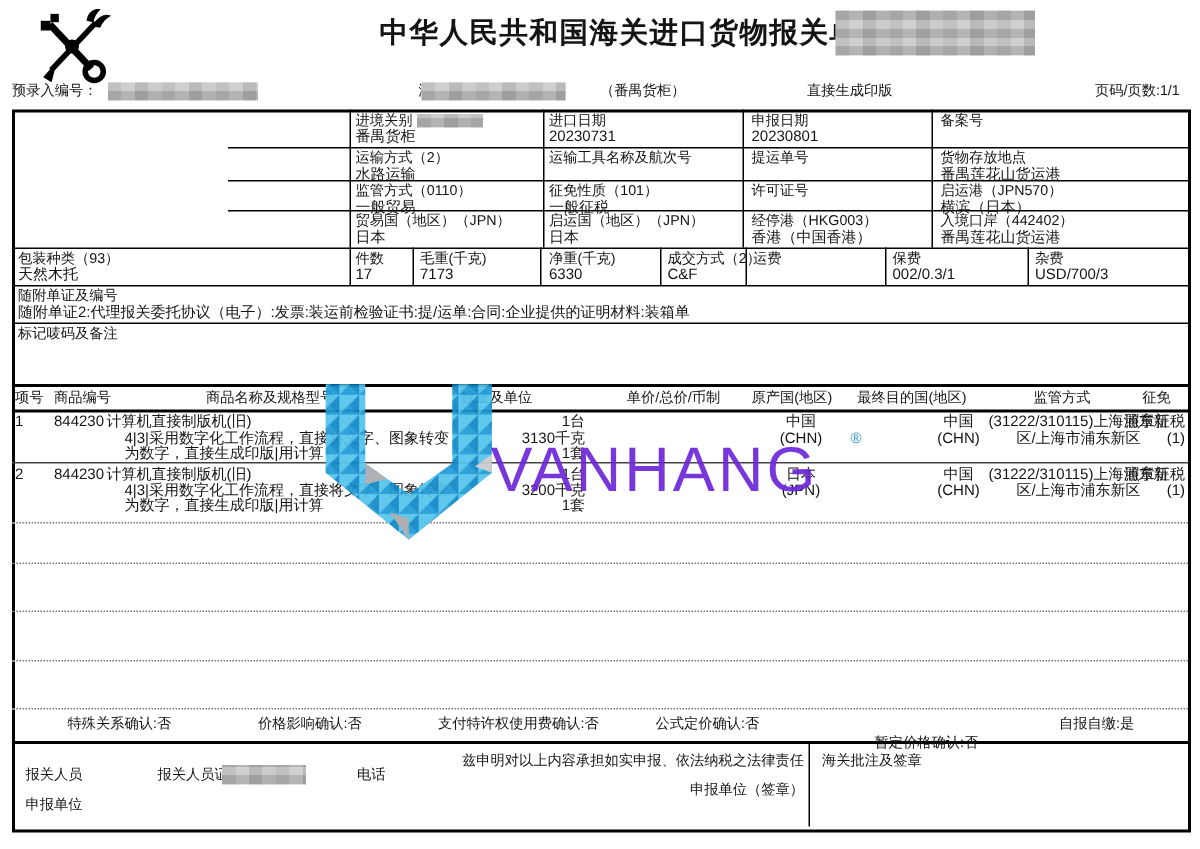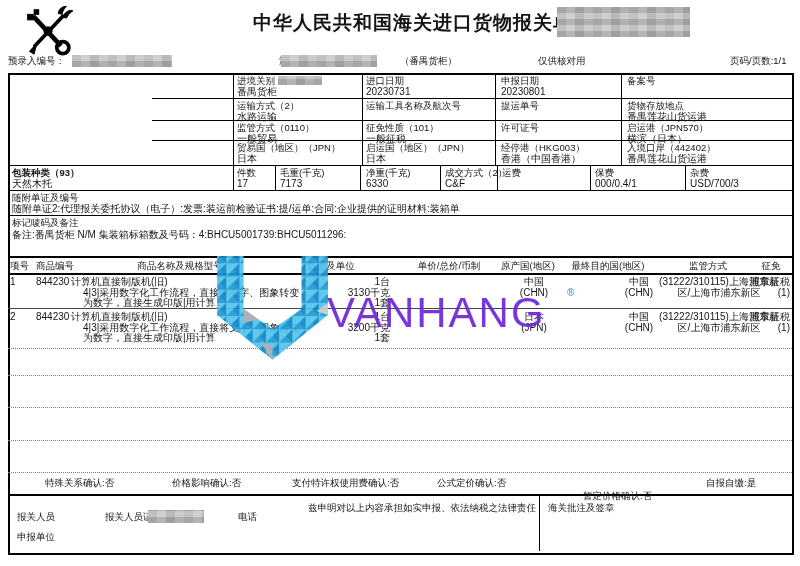--- a/index.html
+++ b/index.html
@@ -51,21 +51,21 @@
   </svg>
 
   <div class="abs title" style="left:253px;top:13px;">中华人民共和国海关进口货物报关单</div>
   <div class="redact" style="left:557px;top:7px;width:133px;height:30px;"></div>
 
   <div class="abs lbl" style="left:8px;top:56px;">预录入编号：</div>
   <div class="redact" style="left:72px;top:55px;width:100px;height:12px;"></div>
   <div class="abs lbl" style="left:233px;top:56px;margin-left:46px;">海关编号：</div>
   <div class="redact" style="left:281px;top:55px;width:96px;height:12px;"></div>
   <div class="abs lbl" style="left:400px;top:56px;">（番禺货柜）</div>
-  <div class="abs lbl" style="left:538px;top:56px;">仅供核对用</div>
+  <div class="abs lbl" style="left:538px;top:56px;">直接生成印版</div>
   <div class="abs lbl" style="left:730px;top:56px;">页码/页数:1/1</div>
 
   <div class="abs" style="left:8px;top:73px;width:782px;height:478px;border:2px solid #000;"></div>
 
   <div class="hl" style="left:152px;top:98px;width:640px;"></div>
   <div class="hl" style="left:152px;top:120px;width:640px;"></div>
   <div class="hl" style="left:152px;top:140px;width:640px;"></div>
   <div class="hl" style="left:8px;top:165px;width:784px;"></div>
   <div class="hl" style="left:8px;top:190px;width:784px;"></div>
   <div class="hl" style="left:8px;top:215px;width:784px;"></div>
@@ -108,40 +108,39 @@
 
   <div class="abs lbl" style="left:237px;top:143px;">贸易国（地区）（JPN）</div>
   <div class="abs val" style="left:237px;top:154px;">日本</div>
   <div class="abs lbl" style="left:366px;top:143px;">启运国（地区）（JPN）</div>
   <div class="abs val" style="left:366px;top:154px;">日本</div>
   <div class="abs lbl" style="left:501px;top:143px;">经停港（HKG003）</div>
   <div class="abs val" style="left:501px;top:154px;">香港（中国香港）</div>
   <div class="abs lbl" style="left:627px;top:143px;">入境口岸（442402）</div>
   <div class="abs val" style="left:627px;top:154px;">番禺莲花山货运港</div>
 
-  <div class="abs lbl" style="left:12px;top:168px;font-weight:bold;">包装种类（93）</div>
+  <div class="abs lbl" style="left:12px;top:168px;">包装种类（93）</div>
   <div class="abs val" style="left:12px;top:179px;">天然木托</div>
   <div class="abs lbl" style="left:237px;top:168px;">件数</div>
   <div class="abs val" style="left:237px;top:179px;">17</div>
   <div class="abs lbl" style="left:280px;top:168px;">毛重(千克)</div>
   <div class="abs val" style="left:280px;top:179px;">7173</div>
   <div class="abs lbl" style="left:366px;top:168px;">净重(千克)</div>
   <div class="abs val" style="left:366px;top:179px;">6330</div>
   <div class="abs lbl" style="left:445px;top:168px;">成交方式（2）</div>
   <div class="abs val" style="left:445px;top:179px;">C&amp;F</div>
   <div class="abs lbl" style="left:502px;top:168px;">运费</div>
   <div class="abs lbl" style="left:595px;top:168px;">保费</div>
-  <div class="abs val" style="left:595px;top:179px;">000/0.4/1</div>
+  <div class="abs val" style="left:595px;top:179px;">002/0.3/1</div>
   <div class="abs lbl" style="left:690px;top:168px;">杂费</div>
   <div class="abs val" style="left:690px;top:179px;text-align:center;">USD/700/3</div>
 
   <div class="abs lbl" style="left:12px;top:193px;">随附单证及编号</div>
   <div class="abs val" style="left:12px;top:204px;">随附单证2:代理报关委托协议（电子）:发票:装运前检验证书:提/运单:合同:企业提供的证明材料:装箱单</div>
   <div class="abs lbl" style="left:12px;top:218px;">标记唛码及备注</div>
-  <div class="abs val" style="left:12px;top:230px;">备注:番禺货柜 N/M  集装箱标箱数及号码：4:BHCU5001739:BHCU5011296:</div>
 
   <div class="hl thk" style="left:8px;top:256px;width:784px;"></div>
   <div class="hl thk" style="left:8px;top:273px;width:784px;"></div>
   <div class="hl" style="left:8px;top:308px;width:784px;background:#444;"></div>
   <div class="dot" style="left:8px;top:348px;width:784px;"></div>
   <div class="dot" style="left:8px;top:375px;width:784px;"></div>
   <div class="dot" style="left:8px;top:407px;width:784px;"></div>
   <div class="dot" style="left:8px;top:440px;width:784px;"></div>
   <div class="dot" style="left:8px;top:472px;width:784px;"></div>
   <div class="hl thk" style="left:8px;top:494px;width:784px;"></div>
@@ -222,20 +221,21 @@
   <div class="abs conf" style="left:437px;top:478px;">公式定价确认:否</div>
   <div class="abs conf" style="left:583px;top:491px;">暂定价格确认:否</div>
   <div class="abs conf" style="left:706px;top:478px;">自报自缴:是</div>
 
   <div class="vl" style="left:539px;top:494px;height:57px;"></div>
   <div class="abs lbl" style="left:17px;top:512px;">报关人员</div>
   <div class="abs lbl" style="left:105px;top:512px;">报关人员证号</div>
   <div class="redact" style="left:148px;top:510px;width:56px;height:13px;"></div>
   <div class="abs lbl" style="left:238px;top:512px;">电话</div>
   <div class="abs lbl rgt" style="left:300px;top:503px;width:236px;">兹申明对以上内容承担如实申报、依法纳税之法律责任</div>
+  <div class="abs lbl rgt" style="left:300px;top:522px;width:236px;">申报单位（签章）</div>
   <div class="abs lbl" style="left:17px;top:532px;">申报单位</div>
   <div class="abs lbl" style="left:548px;top:503px;">海关批注及签章</div>
 
   <div class="abs" style="left:0;top:0;width:800px;height:566px;pointer-events:none;opacity:.93;z-index:10;">
     <svg class="abs" style="left:213px;top:250px;" width="119" height="118" viewBox="0 0 117 116">
       <defs>
         <pattern id="mosaic" width="13" height="13" patternUnits="userSpaceOnUse">
           <rect width="13" height="13" fill="#7fd4f3"></rect>
           <path d="M0,0 L13,0 L0,13 Z" fill="#55c3ec"></path>
           <path d="M13,0 L13,13 L0,13 Z" fill="#1088c8"></path>

